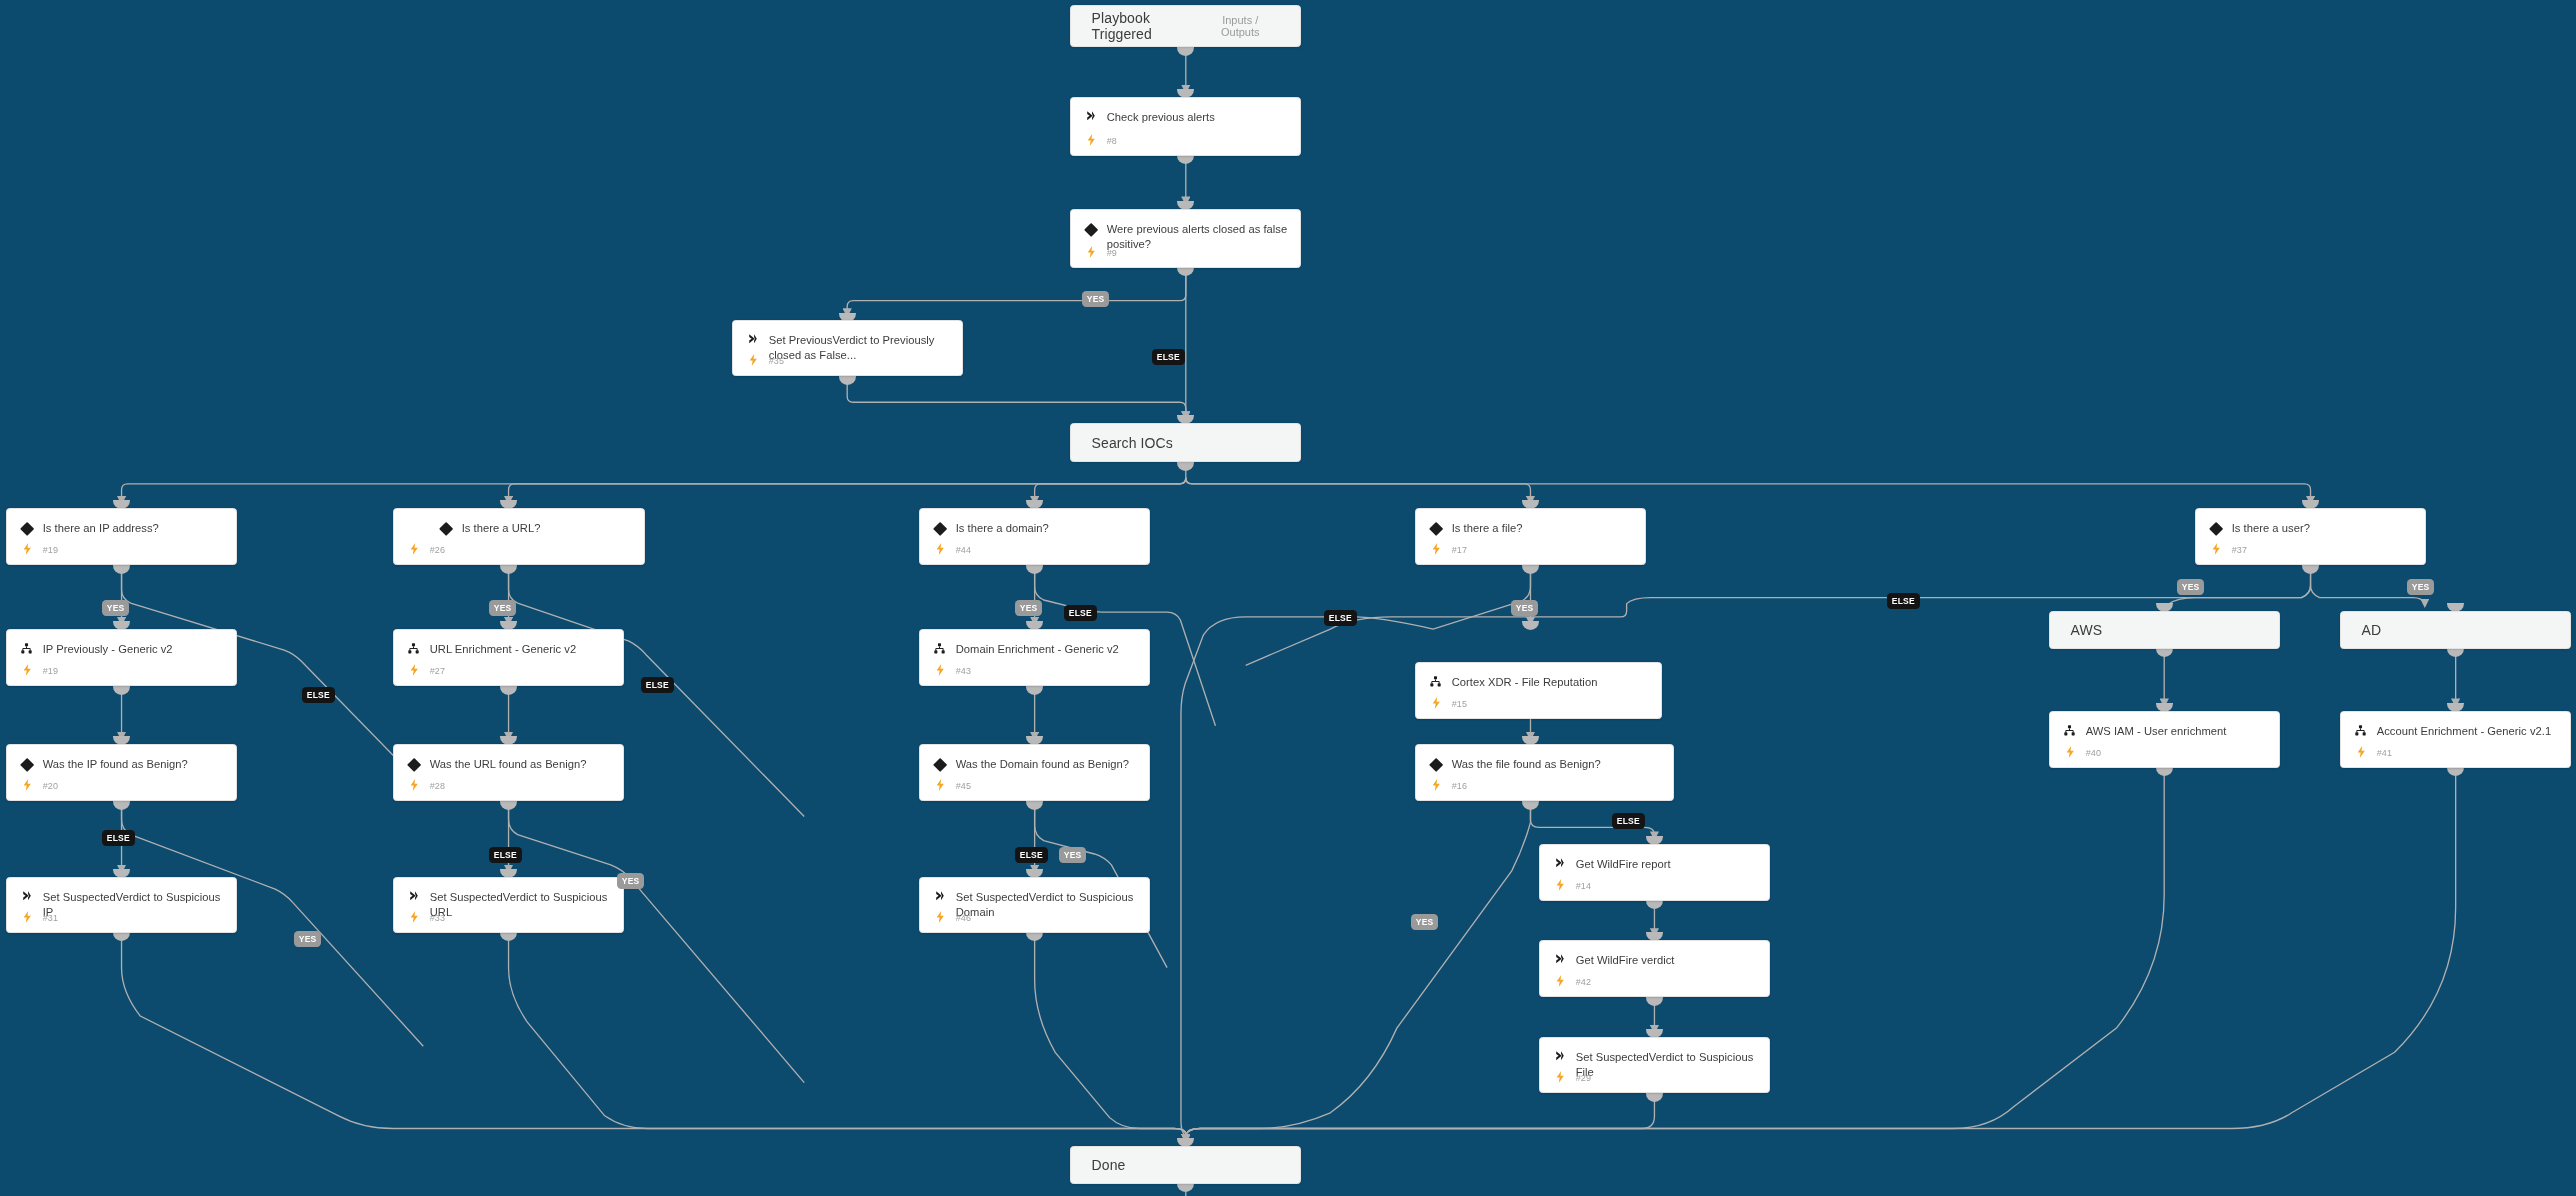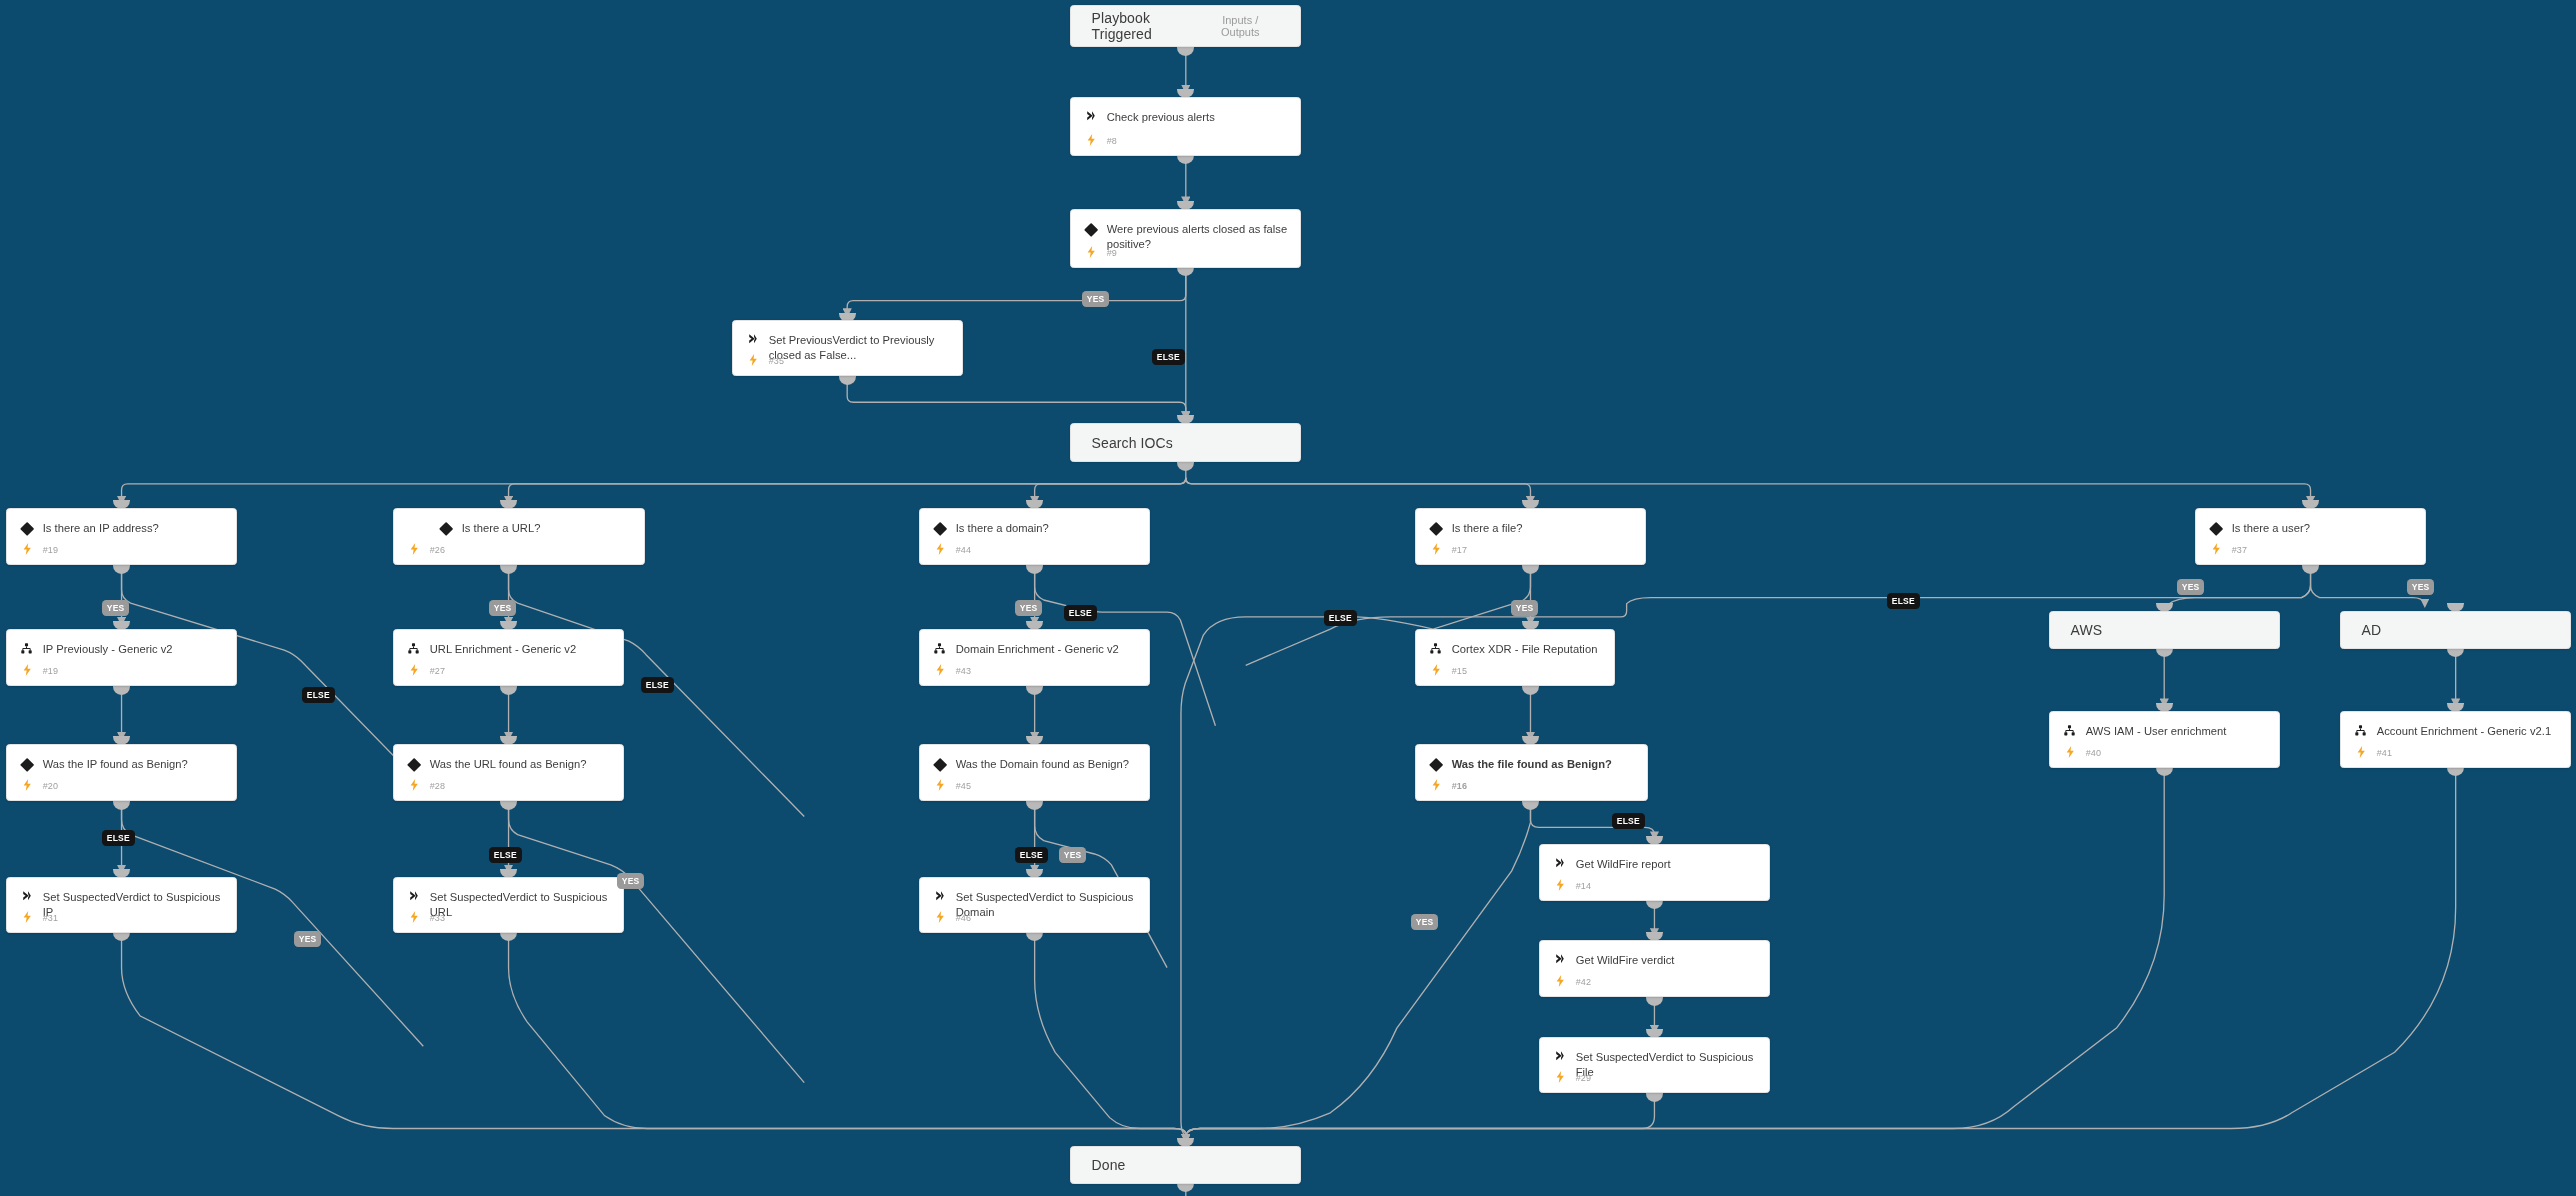--- a/index.html
+++ b/index.html
@@ -545,21 +545,21 @@
           <div class="bolt">
             <span class="ico-bolt"><svg width="8.5" height="12" viewBox="0 0 14 20">
                 <path d="M8.5 0 L1 11 L6 11 L4.5 20 L13 8 L7.5 8 Z" fill="#f5a623"></path>
               </svg></span>
           </div>
           <div class="taskid">#17</div>
         </div>
       </div>
       <div class="port top" style="left: 1522px; top: 500px;"></div>
       <div class="port bottom" style="left: 1522px; top: 565px;"></div>
-      <div class="node task" style="left: 1415px; top: 629px; width: 200px; height: 57px;">
+      <div class="node task" style="left: 1415px; top: 662px; width: 247px; height: 57px;">
         <div class="row-top">
           <div class="glyph">
             <span class="ico-subplay"><svg width="11" height="11" viewBox="0 0 18 18">
                 <rect x="6.5" y="0.5" width="5" height="5" rx="1" fill="#1c1c1c"></rect>
                 <rect x="0.5" y="12" width="5" height="5" rx="1" fill="#1c1c1c"></rect>
                 <rect x="12.5" y="12" width="5" height="5" rx="1" fill="#1c1c1c"></rect>
                 <path d="M9 5.5 L9 9 M3 12 L3 9 L15 9 L15 12" stroke="#1c1c1c" stroke-width="1.6" fill="none"></path>
               </svg></span>
           </div>
           <div class="title">Cortex XDR - File Reputation</div>
@@ -568,21 +568,21 @@
           <div class="bolt">
             <span class="ico-bolt"><svg width="8.5" height="12" viewBox="0 0 14 20">
                 <path d="M8.5 0 L1 11 L6 11 L4.5 20 L13 8 L7.5 8 Z" fill="#f5a623"></path>
               </svg></span>
           </div>
           <div class="taskid">#15</div>
         </div>
       </div>
       <div class="port top" style="left: 1522px; top: 621px;"></div>
       <div class="port bottom" style="left: 1522px; top: 686px;"></div>
-      <div class="node task" style="left: 1415px; top: 744px; width: 233px; height: 57px; font-weight: bold;">
+      <div class="node task" style="left: 1415px; top: 744px; width: 259px; height: 57px;">
         <div class="row-top">
           <div class="glyph">
             <span class="ico-diamond"></span>
           </div>
           <div class="title">Was the file found as Benign?</div>
         </div>
         <div class="row-bot">
           <div class="bolt">
             <span class="ico-bolt"><svg width="8.5" height="12" viewBox="0 0 14 20">
                 <path d="M8.5 0 L1 11 L6 11 L4.5 20 L13 8 L7.5 8 Z" fill="#f5a623"></path>

